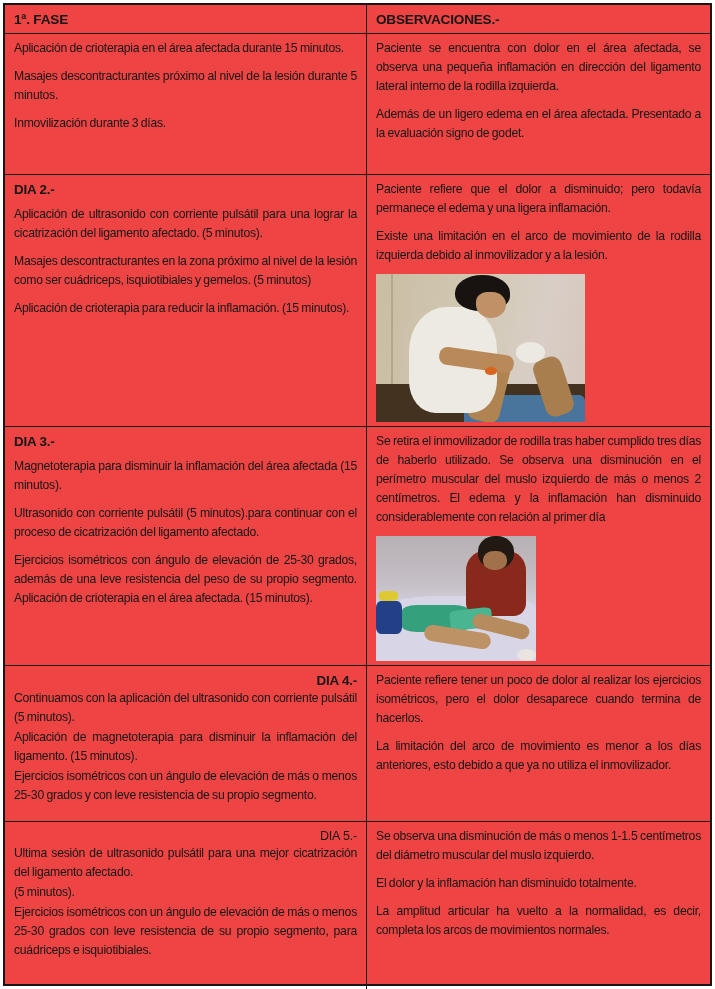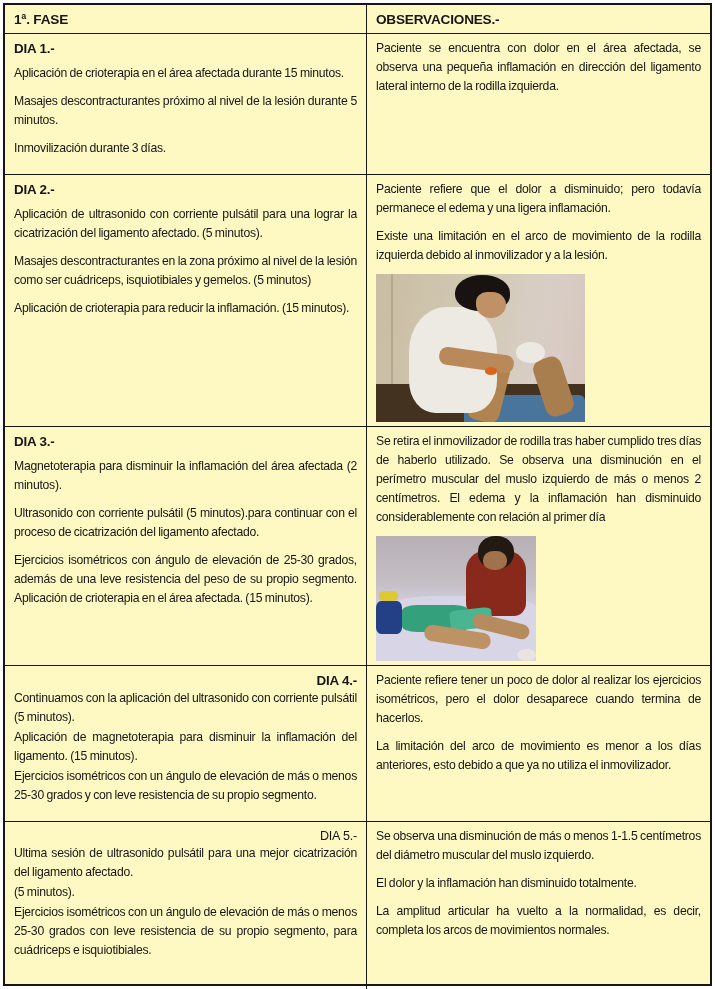--- a/index.html
+++ b/index.html
@@ -8,21 +8,21 @@
     font-family:"Liberation Sans",sans-serif;
     color:#161616;
     box-sizing:border-box;
     padding:3px;
   }
   .doc-table{
     width:709px;height:983px;
     border:2px solid #161616;
     box-sizing:border-box;
     display:flex;flex-direction:column;
-    background:#fef9c3;
+    background:#ef4444;
   }
   .row{
     display:flex;flex-direction:row;
     border-bottom:1px solid #161616;
     flex:0 0 auto;
   }
   .row:last-child{border-bottom:none;flex:1 1 auto;}
   .cell{
     box-sizing:border-box;
     padding:5px 9px 4px 9px;
@@ -94,27 +94,27 @@
     <div class="cell left">
       <span class="hdr-label">1ª. FASE</span>
     </div>
     <div class="cell right">
       <span class="hdr-label">OBSERVACIONES.-</span>
     </div>
   </div>
 
   <div class="row r1">
     <div class="cell left">
-      <div class="day">DIA 1.-</div>
       <p>Aplicación de crioterapia en el área afectada durante 15 minutos.</p>
       <p>Masajes descontracturantes próximo al nivel de la lesión durante 5 minutos.</p>
       <p>Inmovilización durante 3 días.</p>
     </div>
     <div class="cell right">
       <p>Paciente se encuentra con dolor en el área afectada, se observa una pequeña inflamación en dirección del ligamento lateral interno de la rodilla izquierda.</p>
+      <p>Además de un ligero edema en el área afectada. Presentado a la evaluación signo de godet.</p>
     </div>
   </div>
 
   <div class="row r2">
     <div class="cell left">
       <div class="day">DIA 2.-</div>
       <p>Aplicación de ultrasonido con corriente pulsátil para una lograr la cicatrización del ligamento afectado. (5 minutos).</p>
       <p>Masajes descontracturantes en la zona próximo al nivel de la lesión como ser cuádriceps, isquiotibiales y gemelos. (5 minutos)</p>
       <p>Aplicación de crioterapia para reducir la inflamación. (15 minutos).</p>
     </div>
@@ -133,21 +133,21 @@
         <i class="pd2-hair"></i>
         <i class="pd2-face"></i>
         <i class="pd2-spot"></i>
       </div>
     </div>
   </div>
 
   <div class="row r3">
     <div class="cell left">
       <div class="day">DIA 3.-</div>
-      <p>Magnetoterapia para disminuir la inflamación del área afectada (2 minutos).</p>
+      <p>Magnetoterapia para disminuir la inflamación del área afectada (15 minutos).</p>
       <p>Ultrasonido con corriente pulsátil (5 minutos).para continuar con el proceso de cicatrización del ligamento afectado.</p>
       <p>Ejercicios isométricos con ángulo de elevación de 25-30 grados, además de una leve resistencia del peso de su propio segmento. Aplicación de crioterapia en el área afectada. (15 minutos).</p>
     </div>
     <div class="cell right">
       <p>Se retira el inmovilizador de rodilla tras haber cumplido tres días de haberlo utilizado. Se observa una disminución en el perímetro muscular del muslo izquierdo de más o menos 2 centímetros. El edema y la inflamación han disminuido considerablemente con relación al primer día</p>
       <div class="photo photo-dia3">
         <i class="pd3-bed"></i>
         <i class="pd3-shirt"></i>
         <i class="pd3-hair"></i>
         <i class="pd3-face"></i>

